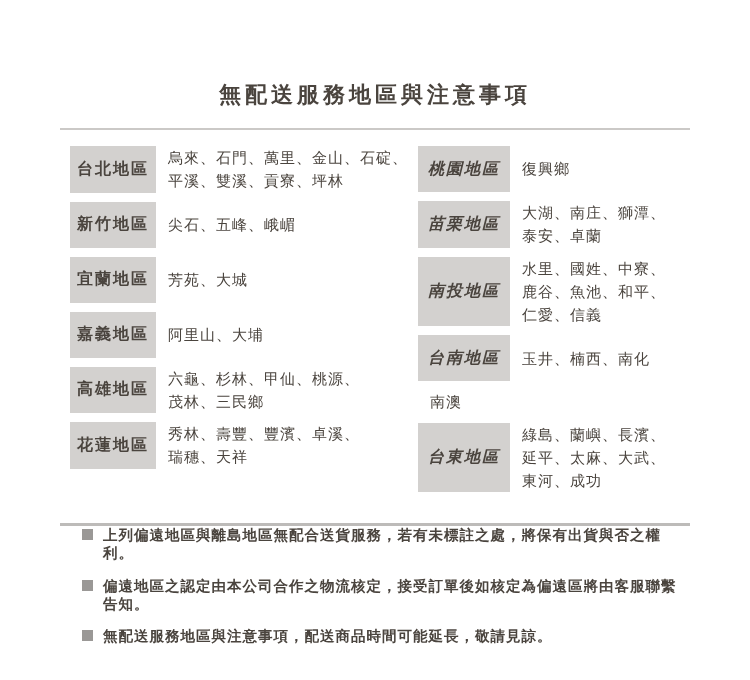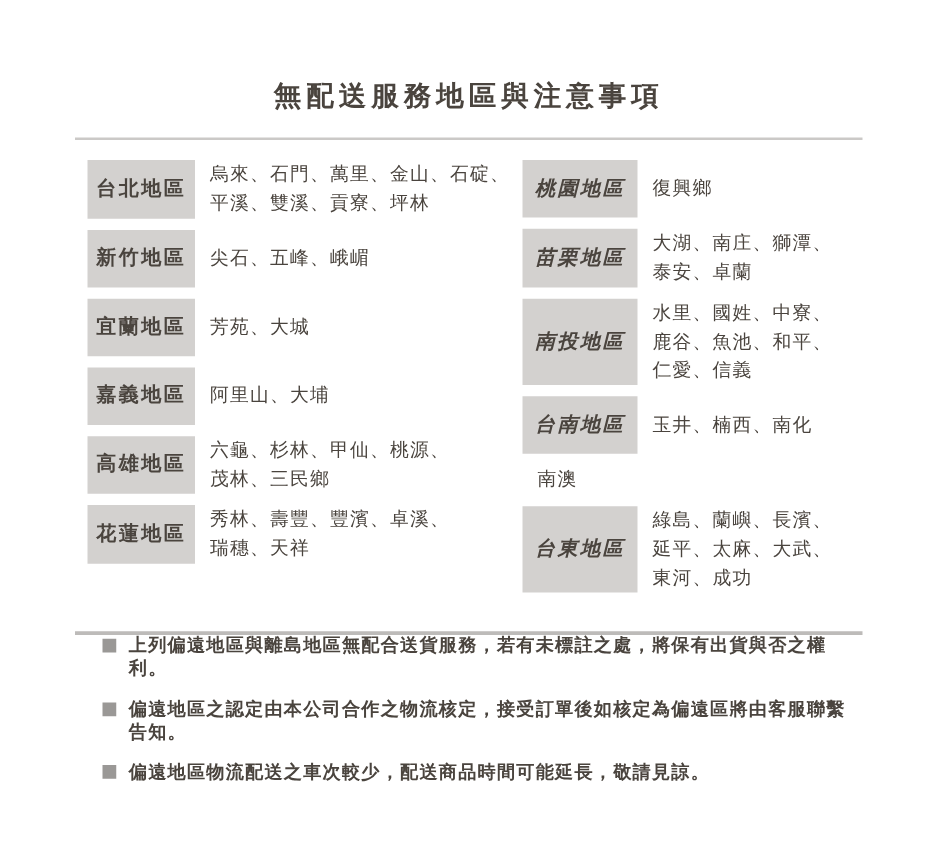--- a/index.html
+++ b/index.html
@@ -12,21 +12,21 @@
   .page {
     width: 750px;
     height: 680px;
     box-sizing: border-box;
     padding: 0 60px;
     overflow: hidden;
     background: #ffffff;
   }
   .page-title {
     margin: 0;
-    padding-top: 62px;
+    padding-top: 80px;
     text-align: center;
     font-size: 22px;
     font-weight: bold;
     letter-spacing: 4px;
     color: #4a443e;
   }
   .title-divider {
     margin-top: 18px;
     height: 2px;
     background: #cbc9c7;
@@ -190,16 +190,16 @@
     <span class="note-text">上列偏遠地區與離島地區無配合送貨服務，若有未標註之處，將保有出貨與否之權利。</span>
   </div>
 
   <div class="note">
     <span class="bullet"></span>
     <span class="note-text">偏遠地區之認定由本公司合作之物流核定，接受訂單後如核定為偏遠區將由客服聯繫告知。</span>
   </div>
 
   <div class="note">
     <span class="bullet"></span>
-    <span class="note-text">偏遠地區物流配送之車次較少，配送商品時間可能延長，敬請見諒。</span>
+    <span class="note-text">無配送服務地區與注意事項，配送商品時間可能延長，敬請見諒。</span>
   </div>
 </div>
 </div>
 
 </body></html>

